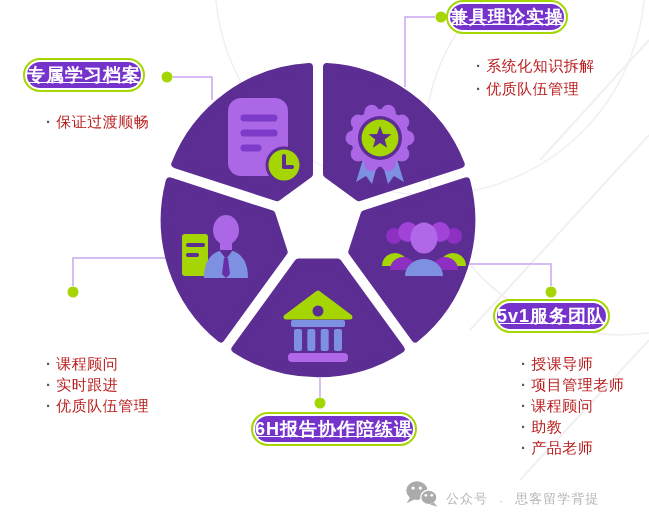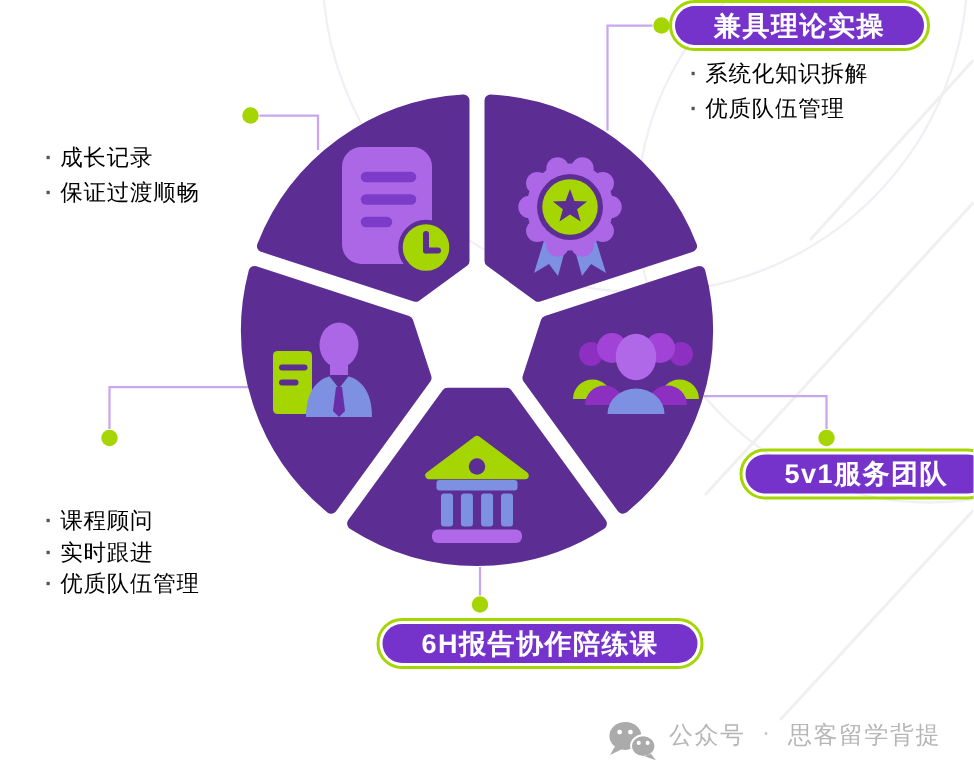--- a/index.html
+++ b/index.html
@@ -7,35 +7,35 @@
     width:649px;height:519px;position:relative;overflow:hidden;
     background:#ffffff;
     font-family:"Liberation Sans","DejaVu Sans",sans-serif;
   }
   .stage{position:absolute;inset:0;}
   svg.layer{position:absolute;left:0;top:0;}
   .tag{
     position:absolute;
     background:#7633cc;color:#ffffff;
     font-size:18px;font-weight:bold;line-height:22px;
-    padding:2px 26px;border-radius:15px;
+    padding:2px 0;border-radius:15px;
     outline:2px solid #a5d603;outline-offset:2px;
-    white-space:nowrap;letter-spacing:1px;
+    white-space:nowrap;letter-spacing:1px;text-decoration:underline;
   }
   ul.bullets{
-    position:absolute;list-style:none;margin:0;padding:0;
-    font-size:15px;line-height:21px;color:#000000;letter-spacing:0.5px;
+    position:absolute;list-style:none;margin:16px;padding:0;
+    font-size:15px;line-height:21px;color:#b91c1c;letter-spacing:0.5px;
   }
   ul.bullets li{white-space:nowrap;}
   ul.bullets li::before{content:"· ";color:#555;font-weight:bold;}
   .bullets-wide li{line-height:23px;}
   .watermark{
     position:absolute;left:405px;top:480px;height:28px;
-    display:flex;align-items:flex-start;gap:7px;
-    color:#b6b6b6;font-size:16px;letter-spacing:1px;
+    display:flex;align-items:flex-end;gap:7px;
+    color:#b6b6b6;font-size:13px;letter-spacing:1px;
   }
   .watermark .sep{margin:0 4px;color:#c2c2c2;}
 </style>
 </head>
 <body>
 
 <div class="stage">
 
   <svg class="layer" width="649" height="519" viewBox="0 0 649 519">
 
@@ -142,38 +142,45 @@
       <g fill="#7d90e2">
         <rect x="-24" y="4" width="8" height="22" rx="2"></rect>
         <rect x="-10.7" y="4" width="8" height="22" rx="2"></rect>
         <rect x="2.7" y="4" width="8" height="22" rx="2"></rect>
         <rect x="16" y="4" width="8" height="22" rx="2"></rect>
       </g>
       <rect x="-30" y="28" width="60" height="9" rx="4" fill="#b168e8"></rect>
     </g>
   </svg>
 
+  <div class="tag" style="left:27px;top:62px;">专属学习档案</div>
   <ul class="bullets bullets-wide" style="left:30px;top:94px;">
-    <li>成长记录</li>
     <li>保证过渡顺畅</li>
   </ul>
 
   <div class="tag" style="left:450px;top:4px;">兼具理论实操</div>
   <ul class="bullets bullets-wide" style="left:460px;top:38px;">
     <li>系统化知识拆解</li>
     <li>优质队伍管理</li>
   </ul>
 
   <ul class="bullets" style="left:30px;top:337px;">
     <li>课程顾问</li>
     <li>实时跟进</li>
     <li>优质队伍管理</li>
   </ul>
 
   <div class="tag" style="left:497px;top:303px;">5v1服务团队</div>
+  <ul class="bullets" style="left:505px;top:337px;">
+    <li>授课导师</li>
+    <li>项目管理老师</li>
+    <li>课程顾问</li>
+    <li>助教</li>
+    <li>产品老师</li>
+  </ul>
 
   <div class="tag" style="left:255px;top:416px;">6H报告协作陪练课</div>
 
   <div class="watermark">
     <svg width="34" height="28" viewBox="-20 -16 40 32">
       <g fill="#ababab">
         <ellipse cx="-6" cy="-4" rx="12.5" ry="11"></ellipse>
         <polygon points="-14,4 -18,11 -8,6"></polygon>
       </g>
       <g fill="#ffffff">

